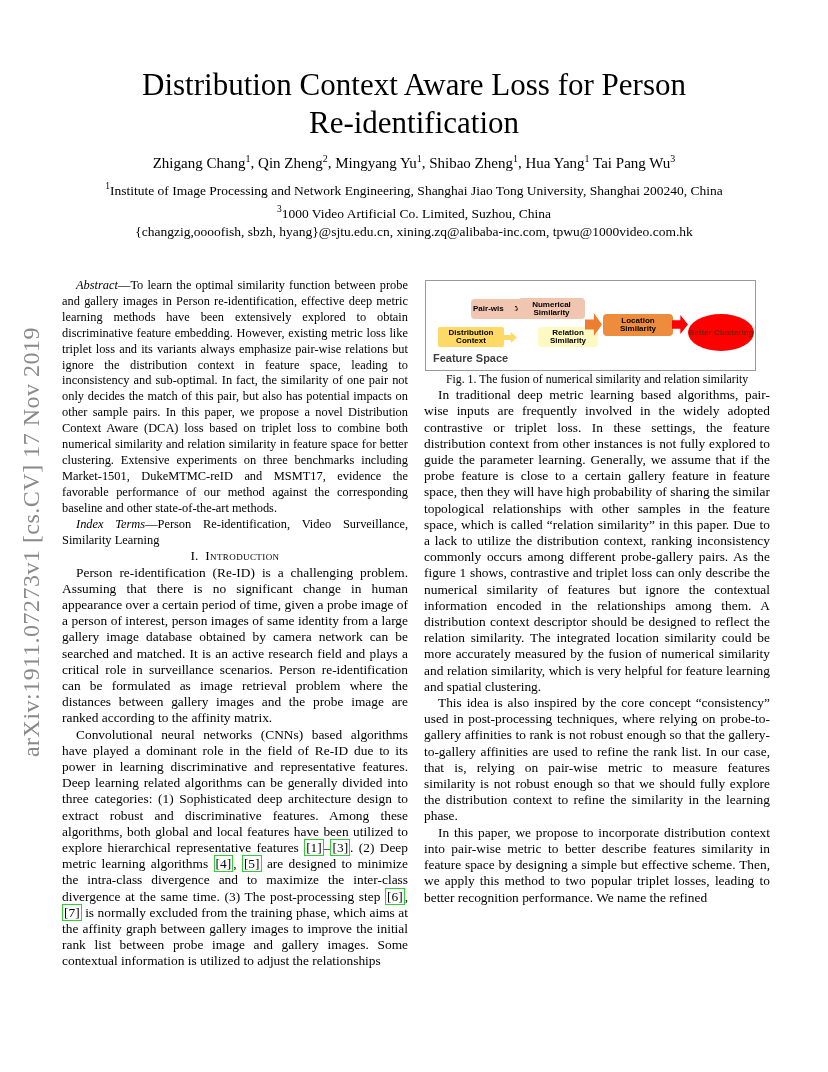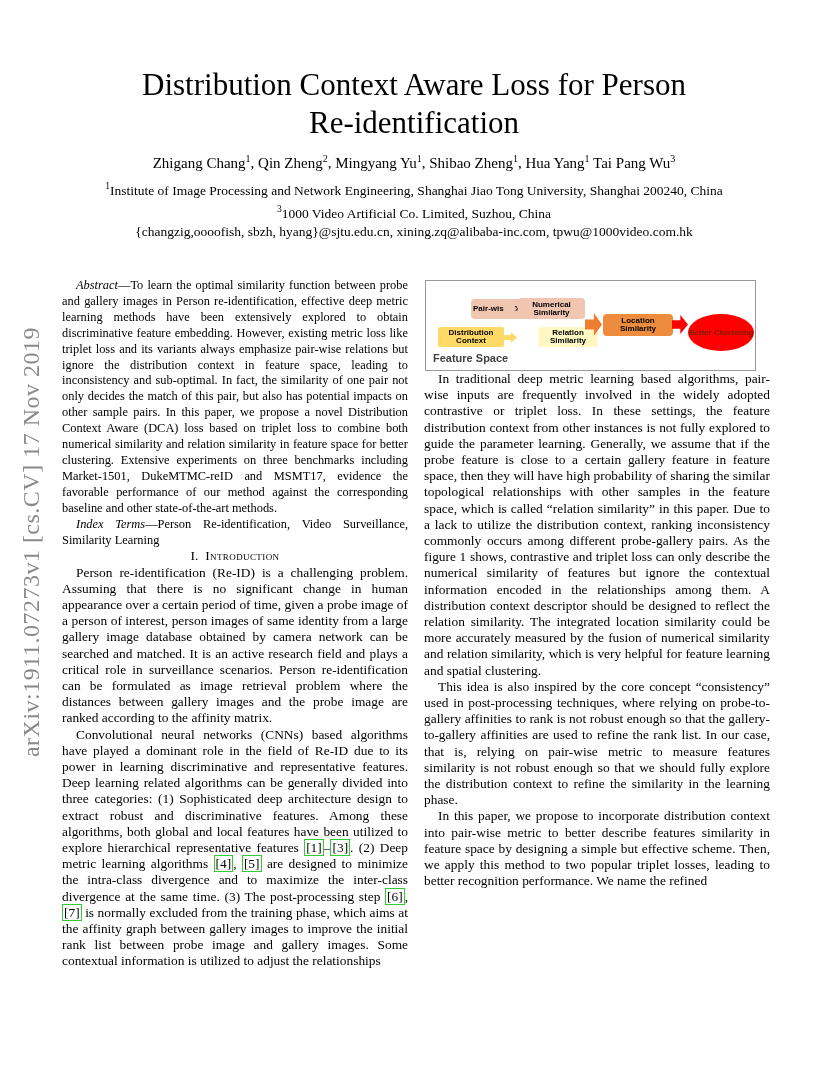--- a/index.html
+++ b/index.html
@@ -97,19 +97,20 @@
       <div class="node n-numerical">Numerical Similarity</div>
       <div class="node n-distribution">Distribution Context</div>
       <div class="blk-arrow a-yellow"></div>
       <div class="node n-relation">Relation Similarity</div>
       <div class="blk-arrow a-orange"></div>
       <div class="node n-location">Location Similarity</div>
       <div class="blk-arrow a-red"></div>
       <div class="node n-clustering">Better Clustering</div>
       <div class="feature-space">Feature Space</div>
     </div>
+    <p class="fig-caption">Fig. 1.   The fusion of numerical similarity and relation similarity</p>
 
     <p>In traditional deep metric learning based algorithms, pair-wise inputs are frequently involved in the widely adopted contrastive or triplet loss. In these settings, the feature distribution context from other instances is not fully explored to guide the parameter learning. Generally, we assume that if the probe feature is close to a certain gallery feature in feature space, then they will have high probability of sharing the similar topological relationships with other samples in the feature space, which is called “relation similarity” in this paper. Due to a lack to utilize the distribution context, ranking inconsistency commonly occurs among different probe-gallery pairs. As the figure 1 shows, contrastive and triplet loss can only describe the numerical similarity of features but ignore the contextual information encoded in the relationships among them. A distribution context descriptor should be designed to reflect the relation similarity. The integrated location similarity could be more accurately measured by the fusion of numerical similarity and relation similarity, which is very helpful for feature learning and spatial clustering.</p>
     <p>This idea is also inspired by the core concept “consistency” used in post-processing techniques, where relying on probe-to-gallery affinities to rank is not robust enough so that the gallery-to-gallery affinities are used to refine the rank list. In our case, that is, relying on pair-wise metric to measure features similarity is not robust enough so that we should fully explore the distribution context to refine the similarity in the learning phase.</p>
     <p>In this paper, we propose to incorporate distribution context into pair-wise metric to better describe features similarity in feature space by designing a simple but effective scheme. Then, we apply this method to two popular triplet losses, leading to better recognition performance. We name the refined</p>
   </div>
 
 </div>
 
 </body></html>

